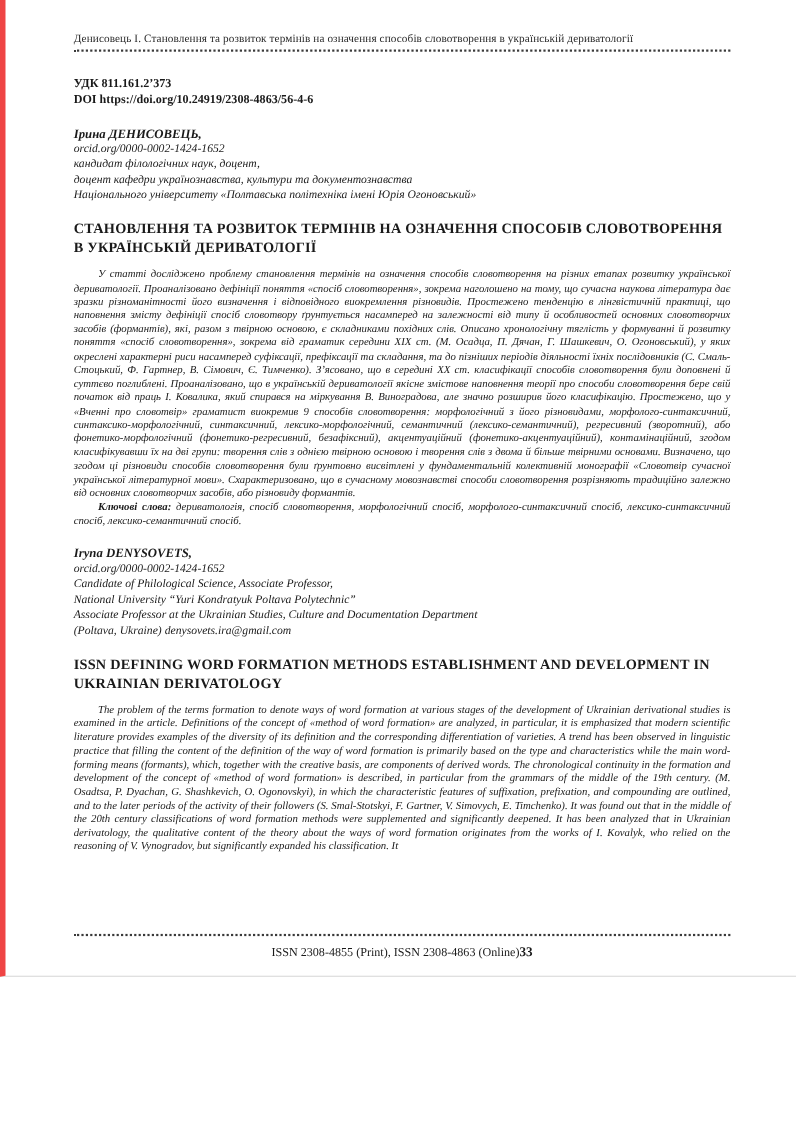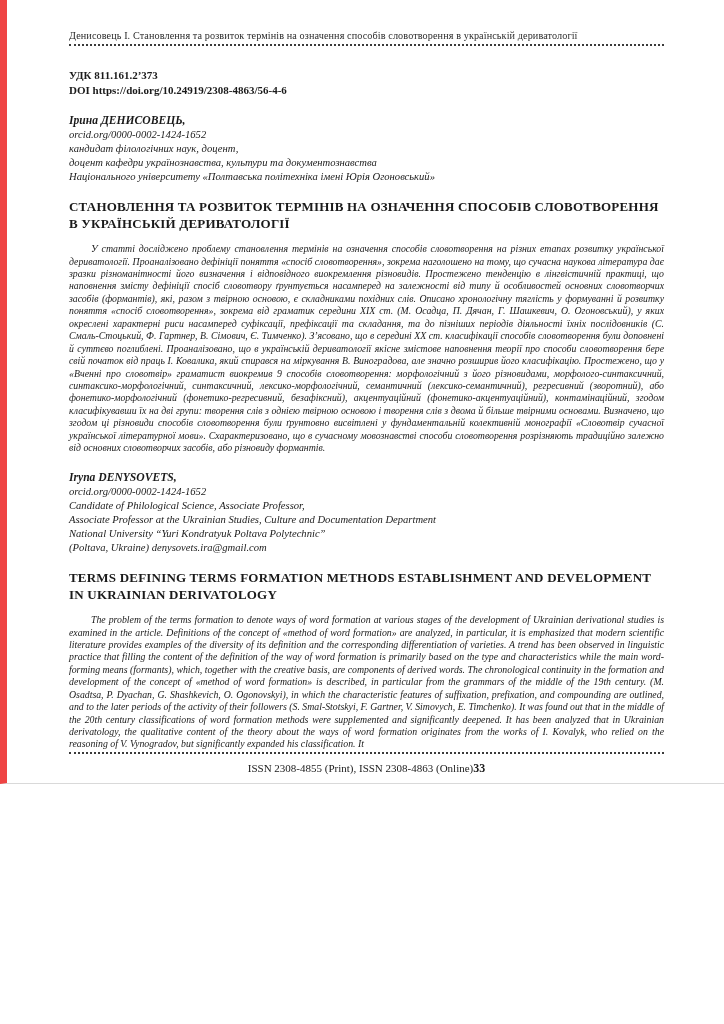--- a/index.html
+++ b/index.html
@@ -4,24 +4,24 @@
 <style>
   * { margin: 0; padding: 0; box-sizing: border-box; }
   html, body { background: #ffffff; }
   body {
     width: 724px; height: 1024px;
     font-family: "Liberation Serif", "DejaVu Serif", serif;
     color: #1a1a1a;
     overflow: hidden;
   }
   .page {
-    width: 724px; height: 784px;
+    width: 724px; height: 888px;
     padding: 30px 60px 14px 62px;
     display: flex; flex-direction: column;
-    border-left: 7px solid #ef4444;
+    border-left: 5px solid #ef4444;
     border-bottom: 1px solid #d9d9d9;
   }
   .running-head {
     font-size: 10.2px;
     color: #2b2b2b;
     letter-spacing: 0.1px;
   }
   .dotted-rule {
     border-bottom: 2px dotted #3a3a3a;
     height: 3px;
@@ -99,31 +99,35 @@
     <div>orcid.org/0000-0002-1424-1652</div>
     <div>кандидат філологічних наук, доцент,</div>
     <div>доцент кафедри українознавства, культури та документознавства</div>
     <div>Національного університету «Полтавська політехніка імені Юрія Огоновський»</div>
   </div>
 
   <div class="article-title">СТАНОВЛЕННЯ ТА РОЗВИТОК ТЕРМІНІВ НА ОЗНАЧЕННЯ СПОСОБІВ СЛОВОТВОРЕННЯ В УКРАЇНСЬКІЙ ДЕРИВАТОЛОГІЇ</div>
 
   <p class="abstract">У статті досліджено проблему становлення термінів на означення способів словотворення на різних етапах розвитку української дериватології. Проаналізовано дефініції поняття «спосіб словотворення», зокрема наголошено на тому, що сучасна наукова література дає зразки різноманітності його визначення і відповідного виокремлення різновидів. Простежено тенденцію в лінгвістичній практиці, що наповнення змісту дефініції спосіб словотвору ґрунтується насамперед на залежності від типу й особливостей основних словотворчих засобів (формантів), які, разом з твірною основою, є складниками похідних слів. Описано хронологічну тяглість у формуванні й розвитку поняття «спосіб словотворення», зокрема від граматик середини XIX ст. (М. Осадца, П. Дячан, Г. Шашкевич, О. Огоновський), у яких окреслені характерні риси насамперед суфіксації, префіксації та складання, та до пізніших періодів діяльності їхніх послідовників (С. Смаль-Стоцький, Ф. Гартнер, В. Сімович, Є. Тимченко). З’ясовано, що в середині XX ст. класифікації способів словотворення були доповнені й суттєво поглиблені. Проаналізовано, що в українській дериватології якісне змістове наповнення теорії про способи словотворення бере свій початок від праць І. Ковалика, який спирався на міркування В. Виноградова, але значно розширив його класифікацію. Простежено, що у «Вченні про словотвір» граматист виокремив 9 способів словотворення: морфологічний з його різновидами, морфолого-синтаксичний, синтаксико-морфологічний, синтаксичний, лексико-морфологічний, семантичний (лексико-семантичний), регресивний (зворотний), або фонетико-морфологічний (фонетико-регресивний, безафіксний), акцентуаційний (фонетико-акцентуаційний), контамінаційний, згодом класифікувавши їх на дві групи: творення слів з однією твірною основою і творення слів з двома й більше твірними основами. Визначено, що згодом ці різновиди способів словотворення були ґрунтовно висвітлені у фундаментальній колективній монографії «Словотвір сучасної української літературної мови». Схарактеризовано, що в сучасному мовознавстві способи словотворення розрізняють традиційно залежно від основних словотворчих засобів, або різновиду формантів.</p>
 
+  <p class="keywords">
+    <span class="kw-label">Ключові слова:</span>
+    <span>дериватологія, спосіб словотворення, морфологічний спосіб, морфолого-синтаксичний спосіб, лексико-синтаксичний спосіб, лексико-семантичний спосіб.</span>
+  </p>
 
   <div class="author-block">
     <div class="author-name">Iryna DENYSOVETS,</div>
     <div>orcid.org/0000-0002-1424-1652</div>
     <div>Candidate of Philological Science, Associate Professor,</div>
+    <div>National University “Yuri Kondratyuk Poltava Polytechnic”</div>
     <div>Associate Professor at the Ukrainian Studies, Culture and Documentation Department</div>
-    <div>National University “Yuri Kondratyuk Poltava Polytechnic”</div>
     <div>(Poltava, Ukraine) denysovets.ira@gmail.com</div>
   </div>
 
-  <div class="article-title">TERMS DEFINING TERMS FORMATION METHODS ESTABLISHMENT AND DEVELOPMENT IN UKRAINIAN DERIVATOLOGY</div>
+  <div class="article-title">ISSN DEFINING WORD FORMATION METHODS ESTABLISHMENT AND DEVELOPMENT IN UKRAINIAN DERIVATOLOGY</div>
 
   <p class="abstract">The problem of the terms formation to denote ways of word formation at various stages of the development of Ukrainian derivational studies is examined in the article. Definitions of the concept of «method of word formation» are analyzed, in particular, it is emphasized that modern scientific literature provides examples of the diversity of its definition and the corresponding differentiation of varieties. A trend has been observed in linguistic practice that filling the content of the definition of the way of word formation is primarily based on the type and characteristics while the main word-forming means (formants), which, together with the creative basis, are components of derived words. The chronological continuity in the formation and development of the concept of «method of word formation» is described, in particular from the grammars of the middle of the 19th century. (M. Osadtsa, P. Dyachan, G. Shashkevich, O. Ogonovskyi), in which the characteristic features of suffixation, prefixation, and compounding are outlined, and to the later periods of the activity of their followers (S. Smal-Stotskyi, F. Gartner, V. Simovych, E. Timchenko). It was found out that in the middle of the 20th century classifications of word formation methods were supplemented and significantly deepened. It has been analyzed that in Ukrainian derivatology, the qualitative content of the theory about the ways of word formation originates from the works of I. Kovalyk, who relied on the reasoning of V. Vynogradov, but significantly expanded his classification. It</p>
 
   <div class="footer">
     <div class="footer-rule"></div>
     <div class="footer-row">
       <span>ISSN 2308-4855 (Print), ISSN 2308-4863 (Online)</span>
       <span class="page-number">33</span>
     </div>
   </div>

